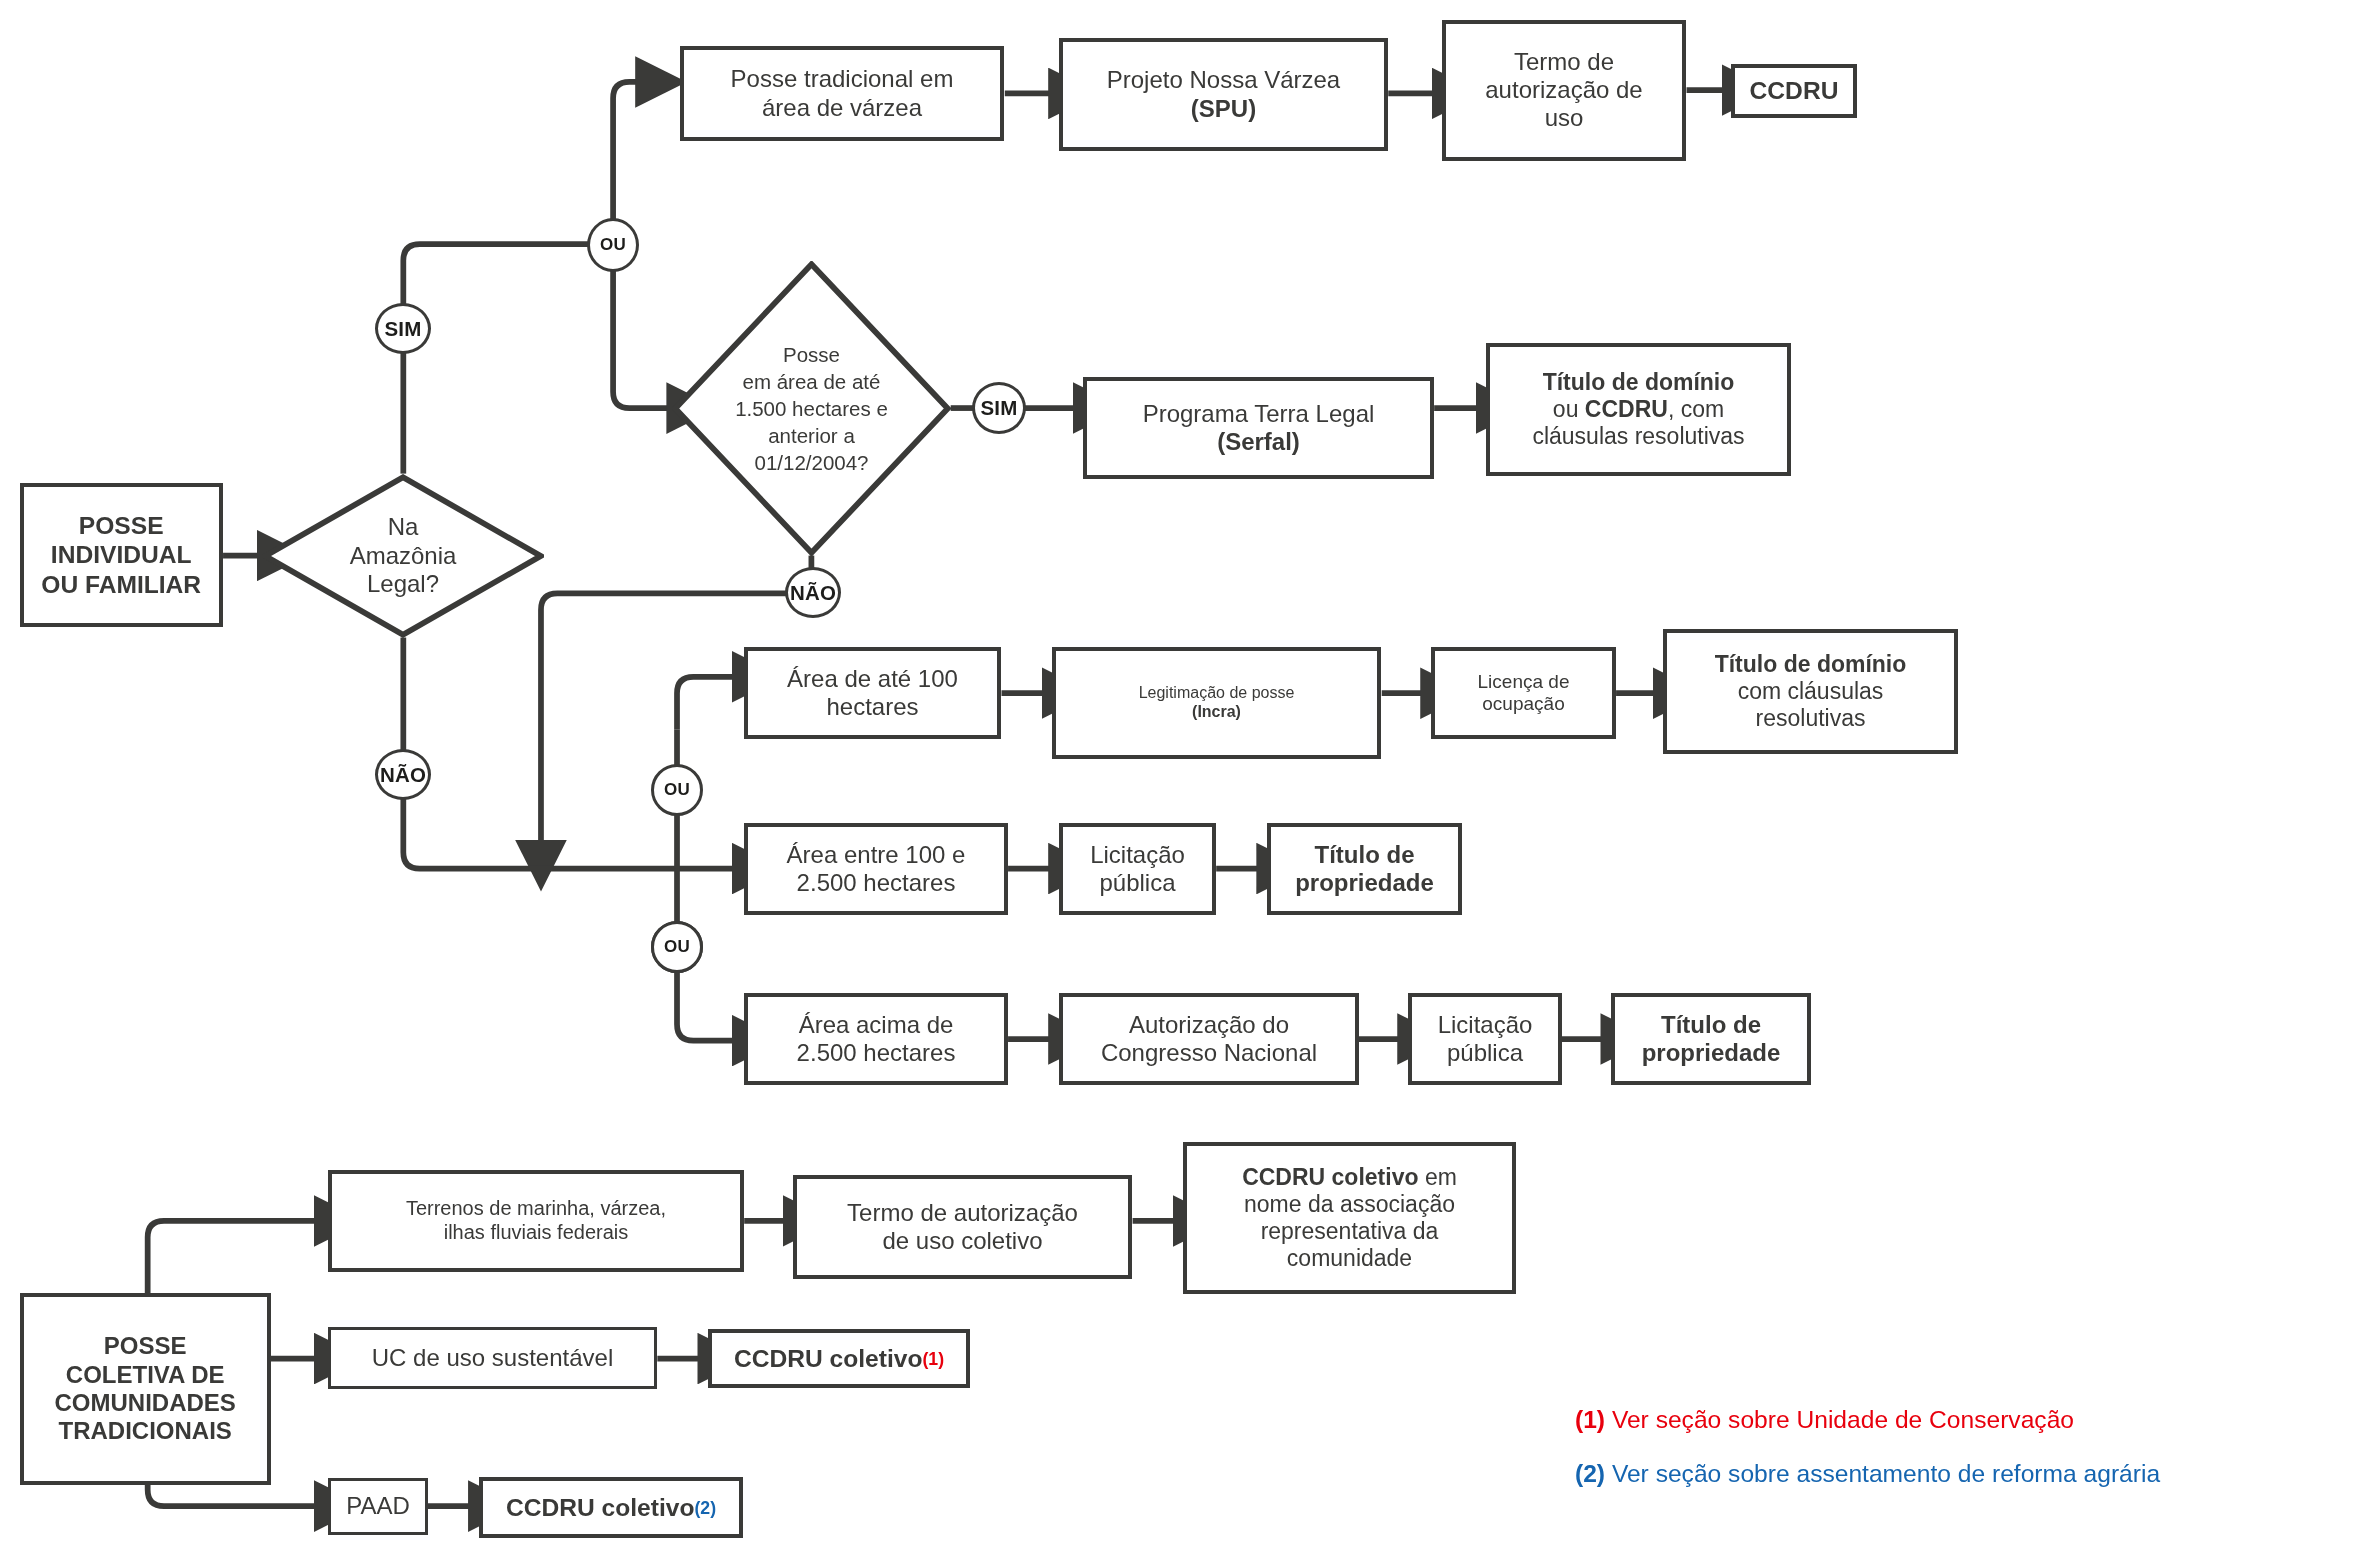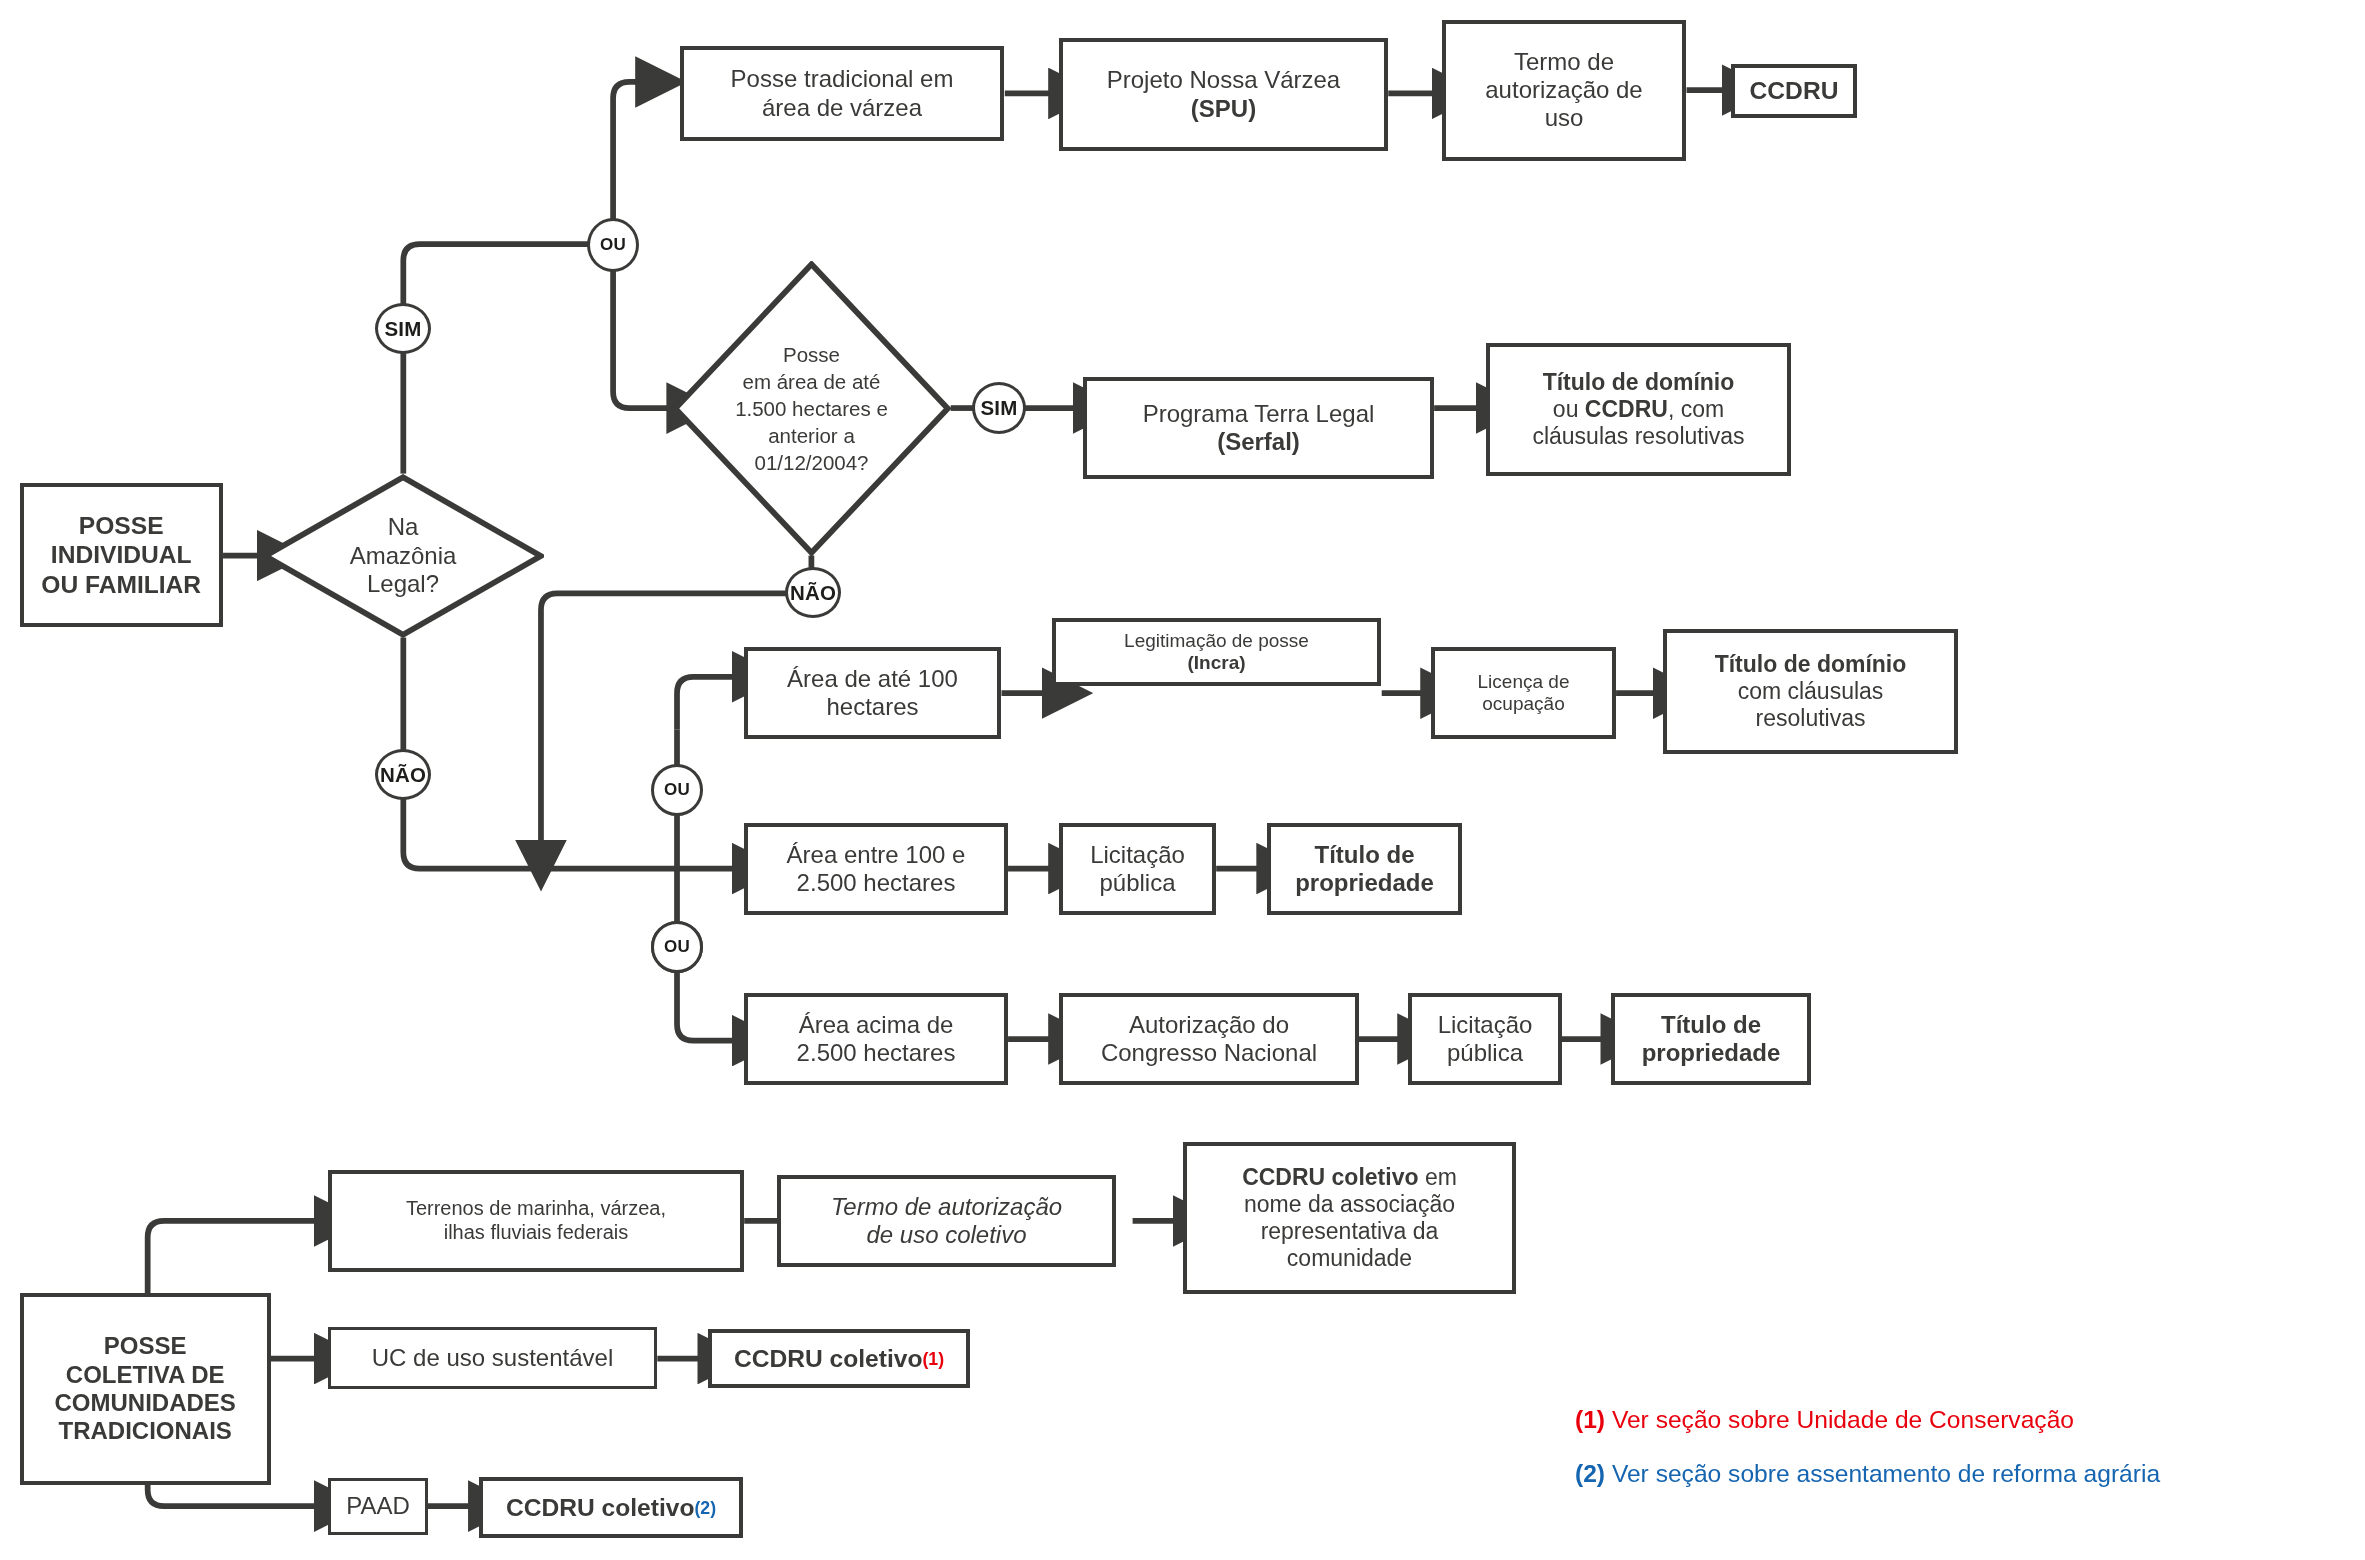--- a/index.html
+++ b/index.html
@@ -208,21 +208,21 @@
     <span>OU</span>
   </div>
 
   <div class="node reg" style="left:744px;top:647px;width:257px;height:92px;font-size:24px;align-items:center;">
     <span class="t">
       <span>Área de até 100</span><br>
       <span>hectares</span>
     </span>
   </div>
 
-  <div class="node reg" style="left:1052px;top:618px;width:329px;height:68px;font-size:19px;">
+  <div class="node reg" style="left:1052px;top:647px;width:329px;height:112px;font-size:16px;">
     <span class="t">
       <span>Legitimação de posse</span><br>
       <span class="b">(Incra)</span>
     </span>
   </div>
 
   <div class="node reg" style="left:1431px;top:647px;width:185px;height:92px;font-size:19px;">
     <span class="t">
       <span>Licença de</span><br>
       <span>ocupação</span>
@@ -299,21 +299,21 @@
     </span>
   </div>
 
   <div class="node reg" style="left:328px;top:1170px;width:416px;height:102px;font-size:20px;justify-content:center;">
     <span class="t">
       <span>Terrenos de marinha, várzea,</span><br>
       <span>ilhas fluviais federais</span>
     </span>
   </div>
 
-  <div class="node reg" style="left:777px;top:1175px;width:339px;height:92px;font-size:24px;font-style:italic;">
+  <div class="node reg" style="left:793px;top:1175px;width:339px;height:104px;font-size:24px;">
     <span class="t">
       <span>Termo de autorização</span><br>
       <span>de uso coletivo</span>
     </span>
   </div>
 
   <div class="node reg" style="left:1183px;top:1142px;width:333px;height:152px;font-size:23px;">
     <span class="t">
       <span class="b">CCDRU coletivo</span><span> em</span><br>
       <span>nome da associação</span><br>

